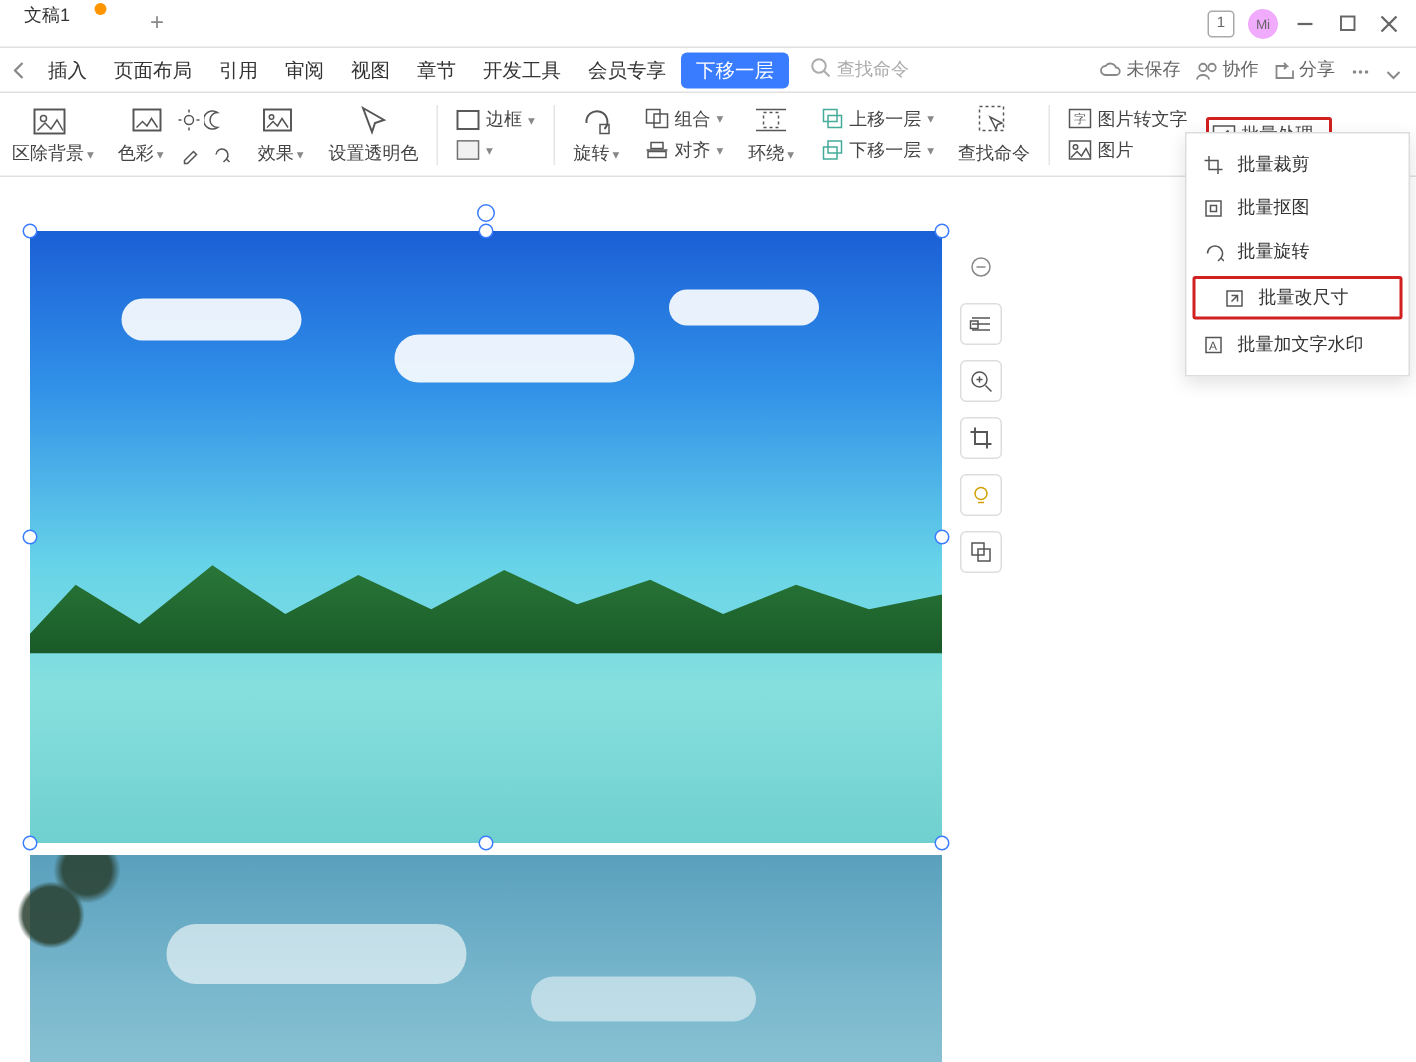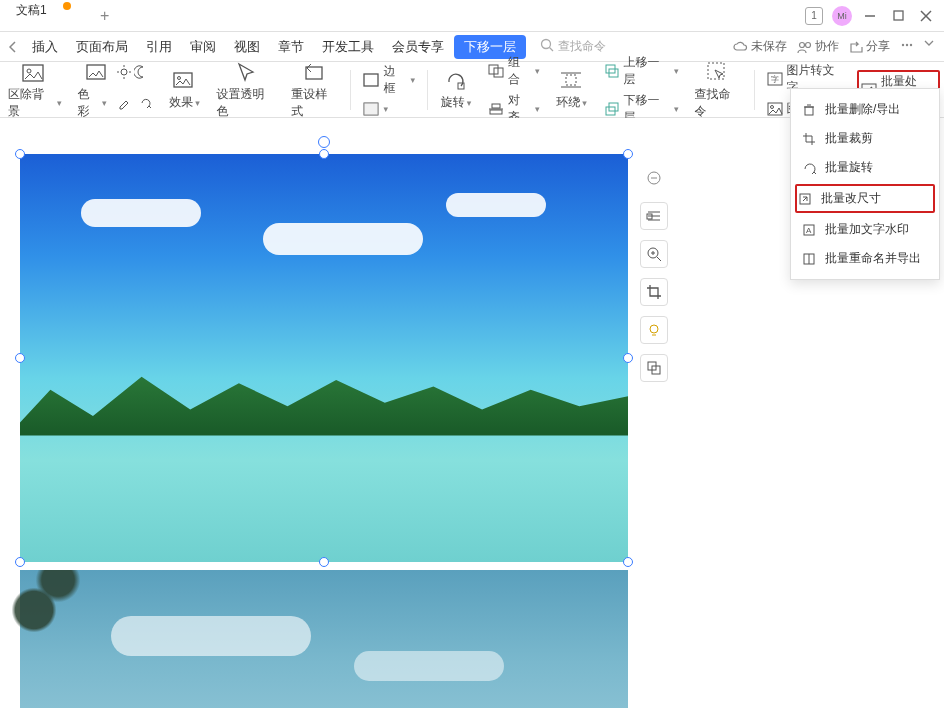--- a/index.html
+++ b/index.html
@@ -12,21 +12,21 @@
     .titlebar-spacer { flex: 1; }
     .win-btn { width: 28px; height: 28px; display: flex; align-items: center; justify-content: center; color: #666; cursor: pointer; }
     .badge-box { width:18px; height:18px; border:1px solid #aaa; border-radius:3px; font-size:10px; display:flex; align-items:center; justify-content:center; color:#666;}
     .avatar { width:20px;height:20px;border-radius:50%;background:#f0abfc;display:flex;align-items:center;justify-content:center;font-size:9px;color:#666;}
 
     .menubar { height: 30px; display: flex; align-items: center; padding: 0 4px; border-bottom: 1px solid #e0e0e0; gap:2px;}
     .menubar-chevron { width:18px; display:flex; align-items:center; justify-content:center; color:#888;}
     .menuitem { padding: 4px 8px; font-size: 13px; cursor: pointer; font-family: Liberation Serif, serif; }
     .menuitem.active { background:#3a7cff; color:#fff; border-radius:4px; padding:3px 10px;}
     .search-box { display:flex; gap:4px; color:#aaa; margin-left:12px; font-size:12px;}
-    .right-actions { margin-left:auto; display:flex; align-items:flex-start; gap:10px; padding-right:6px;}
+    .right-actions { margin-left:auto; display:flex; align-items:flex-end; gap:10px; padding-right:6px;}
     .right-action { display:flex; align-items:center; gap:2px; color:#666; font-size:12px; cursor:pointer;}
 
     .toolbar { height: 56px; display: flex; align-items: center; padding: 2px 4px; border-bottom: 1px solid #e0e0e0; gap:8px; position:relative;}
     .tool-group { display:flex; flex-direction:column; align-items:center; gap:2px; padding:0 4px;}
     .tool-row { display:flex; align-items:center; gap:2px;}
     .tool-icon-big { width:32px; height:24px; display:flex; align-items:center; justify-content:center; color:#555;}
     .tool-label { font-size:12px; color:#444; display:flex; align-items:center; gap:2px;}
     .dd { font-size:9px; color:#888; }
     .tool-stack { display:flex; flex-direction:column; gap:4px; padding:0 4px;}
     .tool-mini { display:flex; align-items:center; gap:4px; font-size:12px; color:#444; cursor:pointer;}
@@ -42,21 +42,21 @@
     .img-handle { position:absolute; width:10px;height:10px;border:1px solid #3a7cff;background:#fff;border-radius:50%;}
     .rot-handle { position:absolute; top:-18px; left:50%; transform:translateX(-50%); width:12px;height:12px;border:1px solid #3a7cff;background:#fff;border-radius:50%;}
     .second-img { position:absolute; left:20px; top:452px; width:608px; height:230px; background: linear-gradient(180deg,#5aa0bd 0%, #7ab8cd 40%, #a0d0dd 100%);}
     .palm-sil { position:absolute; left:-10px; top:0; width:120px;height:200px; background: radial-gradient(circle at 20% 20%, #2a4030 0%, #2a4030 10%, transparent 12%), radial-gradient(circle at 40% 5%, #2a4030 0%, #2a4030 8%, transparent 11%); opacity:0.85;}
 
     .float-tools { position:absolute; left:640px; top:46px; display:flex; flex-direction:column; gap:10px;}
     .float-btn { width:28px;height:28px;border:1px solid #ddd;border-radius:4px;display:flex;align-items:center;justify-content:center;color:#555;cursor:pointer;background:#fff;}
 
     .dropdown-menu { position:absolute; right:4px; top:26px; width:150px; background:#fff; border:1px solid #ddd; box-shadow:0 4px 12px rgba(0,0,0,0.12); padding:6px 0; z-index:10;}
     .dd-item { display:flex; align-items:center; gap:8px; padding:6px 10px; font-size:12px; cursor:pointer;}
-    .dd-item.highlight { border:2px solid #d02020; margin:2px 4px; border-radius:2px; padding:4px 0;}
+    .dd-item.highlight { border:2px solid #d02020; margin:2px 4px; border-radius:2px; padding:4px 18px;}
     .dd-icon { width:16px;height:16px;display:flex;align-items:center;justify-content:center;color:#555;}
 
     svg { display:block; }
     
     .veg { position:absolute; left:0; right:0; top:53%; height:16%; background:linear-gradient(180deg,#2b7a3a,#195a28); clip-path: polygon(0 80%,5% 30%,12% 70%,20% 10%,28% 60%,36% 20%,44% 55%,52% 15%,60% 50%,68% 25%,76% 60%,84% 30%,92% 55%,100% 40%,100% 100%,0 100%);}
     .clouds { position:absolute; left:0; right:0; top:8%; height:30%; }
     .cloud { position:absolute; background:#fff; border-radius:40px; opacity:0.9;}
   </style>
 </head>
 <body>
@@ -224,31 +224,20 @@
   <div class="tool-group">
     <div class="tool-icon-big">
         <svg width="22" height="20">
           <path d="M4 2l14 8-6 2-2 6z" fill="none" stroke="#555" stroke-width="1.3"></path>
         </svg>
       </div>
     <div class="tool-label">
         <span>设置透明色</span>
       </div>
   </div>
-  <div class="tool-group">
-    <div class="tool-icon-big">
-        <svg width="24" height="20">
-          <rect x="3" y="5" width="16" height="12" fill="none" stroke="#555" stroke-width="1.3"></rect>
-          <path d="M8 2l-4 4 4 4" fill="none" stroke="#555"></path>
-        </svg>
-      </div>
-    <div class="tool-label">
-        <span>重设样式</span>
-      </div>
-  </div>
   <div class="sep"></div>
   <div class="tool-stack">
     <div class="tool-mini">
         <span class="mini-icon">
           <svg width="16" height="14">
             <rect x="1" y="1" width="14" height="12" fill="none" stroke="#555" stroke-width="1.3"></rect>
           </svg>
         </span>
         <span>边框</span>
         <span class="dd">▾</span>
@@ -375,34 +364,33 @@
         </svg>
       </span>
     <span>批量处理</span>
       <span class="dd">▾</span>
   </div>
 
   <div class="dropdown-menu" id="batch-dd">
       <div class="dd-item">
         <span class="dd-icon">
           <svg width="14" height="14">
-            <rect x="3" y="4" width="8" height="8" fill="none" stroke="#555"></rect>
-            <line x1="2" y1="4" x2="12" y2="4" stroke="#555"></line>
-            <line x1="5" y1="2" x2="9" y2="2" stroke="#555"></line>
-          </svg>
-        </span>
-        <span>批量删除/导出</span>
+            <path d="M4 1v9h9M1 4h9v9" fill="none" stroke="#555"></path>
+          </svg>
+        </span>
+        <span>批量裁剪</span>
       </div>
       <div class="dd-item">
         <span class="dd-icon">
           <svg width="14" height="14">
-            <path d="M4 1v9h9M1 4h9v9" fill="none" stroke="#555"></path>
-          </svg>
-        </span>
-        <span>批量裁剪</span>
+            <rect x="2" y="2" width="10" height="10" fill="none" stroke="#555"></rect>
+            <rect x="5" y="5" width="4" height="4" fill="none" stroke="#555"></rect>
+          </svg>
+        </span>
+        <span>批量抠图</span>
       </div>
       <div class="dd-item">
         <span class="dd-icon">
           <svg width="14" height="14">
             <path d="M3 8a5 5 0 119 3" fill="none" stroke="#555"></path>
             <polyline points="10,13 12,11 14,13" fill="none" stroke="#555"></polyline>
           </svg>
         </span>
         <span>批量旋转</span>
       </div>
@@ -416,29 +404,20 @@
         <span>批量改尺寸</span>
       </div>
       <div class="dd-item">
         <span class="dd-icon">
           <svg width="14" height="14">
             <rect x="2" y="2" width="10" height="10" fill="none" stroke="#555"></rect>
             <text x="4" y="10" font-size="8" fill="#555">A</text>
           </svg>
         </span>
         <span>批量加文字水印</span>
-      </div>
-      <div class="dd-item">
-        <span class="dd-icon">
-          <svg width="14" height="14">
-            <rect x="2" y="2" width="10" height="10" fill="none" stroke="#555"></rect>
-            <line x1="7" y1="2" x2="7" y2="12" stroke="#555"></line>
-          </svg>
-        </span>
-        <span>批量重命名并导出</span>
       </div>
     </div>
 </div>
 
 <div class="canvas-area">
   <div class="image-sel">
     <div class="image-img">
       <div class="clouds">
         <div class="cloud" style="left:10%;top:10%;width:120px;height:28px;"></div>
         <div class="cloud" style="left:40%;top:30%;width:160px;height:32px;"></div>

